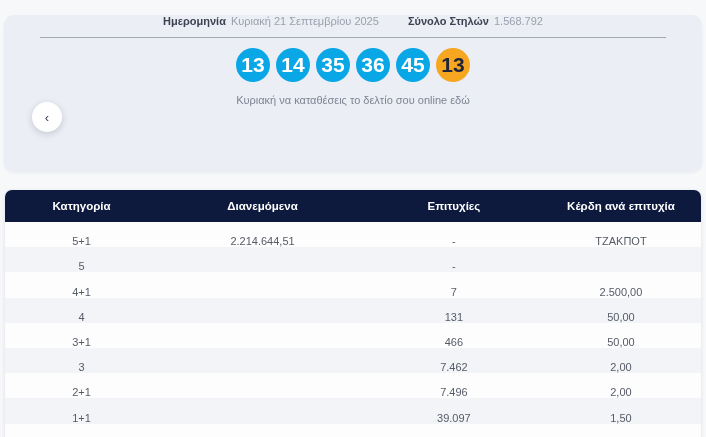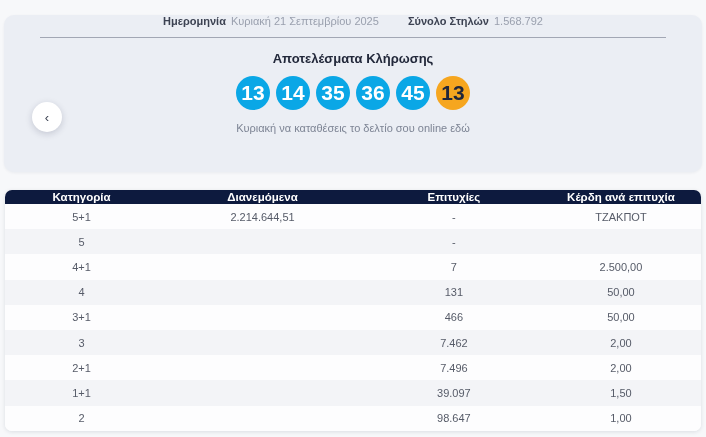--- a/index.html
+++ b/index.html
@@ -86,28 +86,28 @@
   .table-card{
     margin:18px 5px 0 5px;
     background:#ffffff;
     border-radius:7px;
     overflow:hidden;
     box-shadow:0 1px 4px rgba(20,30,60,.12);
   }
   .t-row{display:flex;align-items:center;}
   .t-head{
     background:var(--header-navy);
-    height:14px;
+    height:32px;
   }
   .t-head .t-cell{
     color:#ffffff;
     font-weight:bold;
     font-size:11.5px;
   }
-  .t-body .t-row{height:25.2px;font-size:11px;color:#565b68;}
+  .t-body .t-row{height:25.2px;font-size:11px;color:#565b68;align-items:flex-end;}
   .t-body .t-row:nth-child(odd){background:#fdfdfe;}
   .t-body .t-row:nth-child(even){background:#f3f4f7;}
   .t-cell{text-align:center;}
   .c0{width:22%;}
   .c1{width:30%;}
   .c2{width:25%;}
   .c3{width:23%;}
 </style>
 </head>
 <body>
@@ -116,21 +116,20 @@
   <div class="draw-meta">
     <span class="meta-pair">
       <b class="meta-label">Ημερομηνία</b><span>Κυριακή 21 Σεπτεμβρίου 2025</span>
     </span>
     <span class="meta-pair">
       <b class="meta-label">Σύνολο Στηλών</b><span>1.568.792</span>
     </span>
   </div>
   <div class="divider"></div>
 
-  <div class="results-title">Αποτελέσματα Κλήρωσης</div>
 
   <button class="prev-btn">
     <span>‹</span>
   </button>
 
   <div class="balls">
       <div class="ball">13</div>
       <div class="ball">14</div>
       <div class="ball">35</div>
       <div class="ball">36</div>

